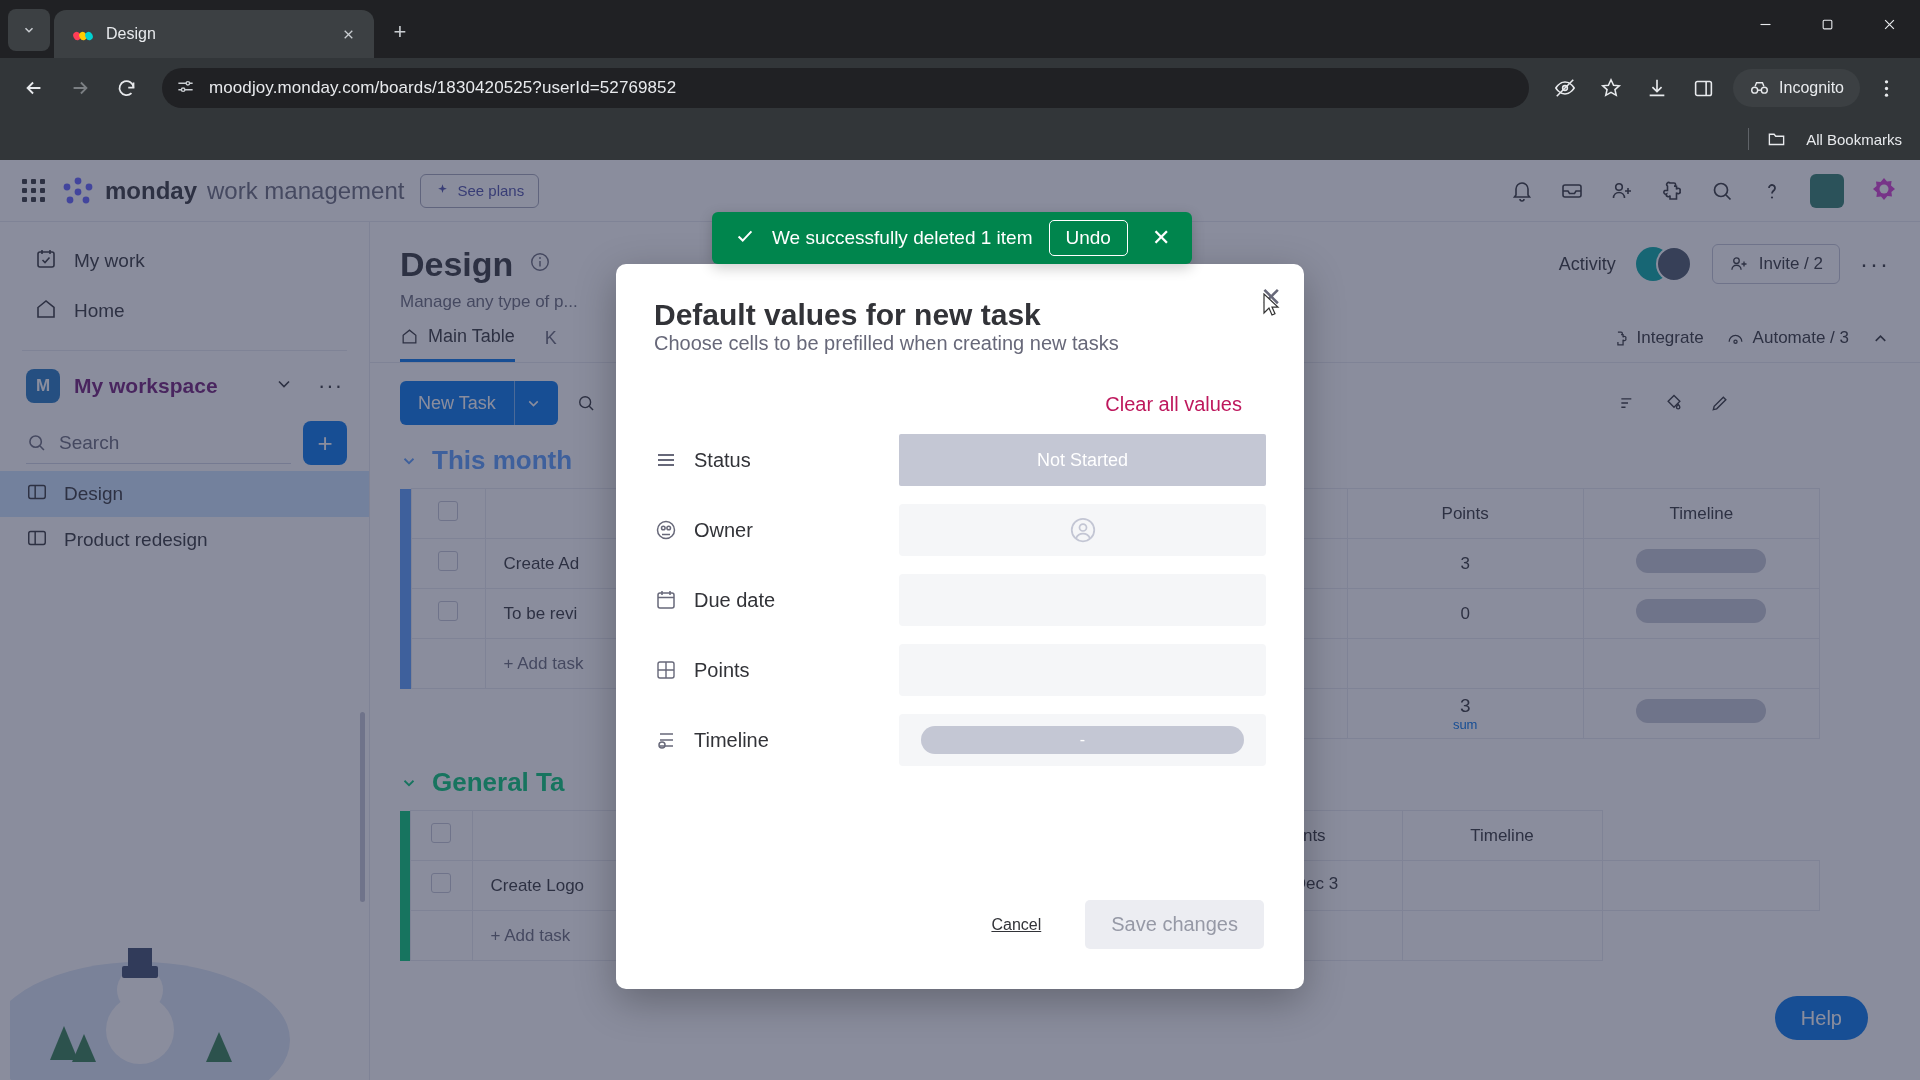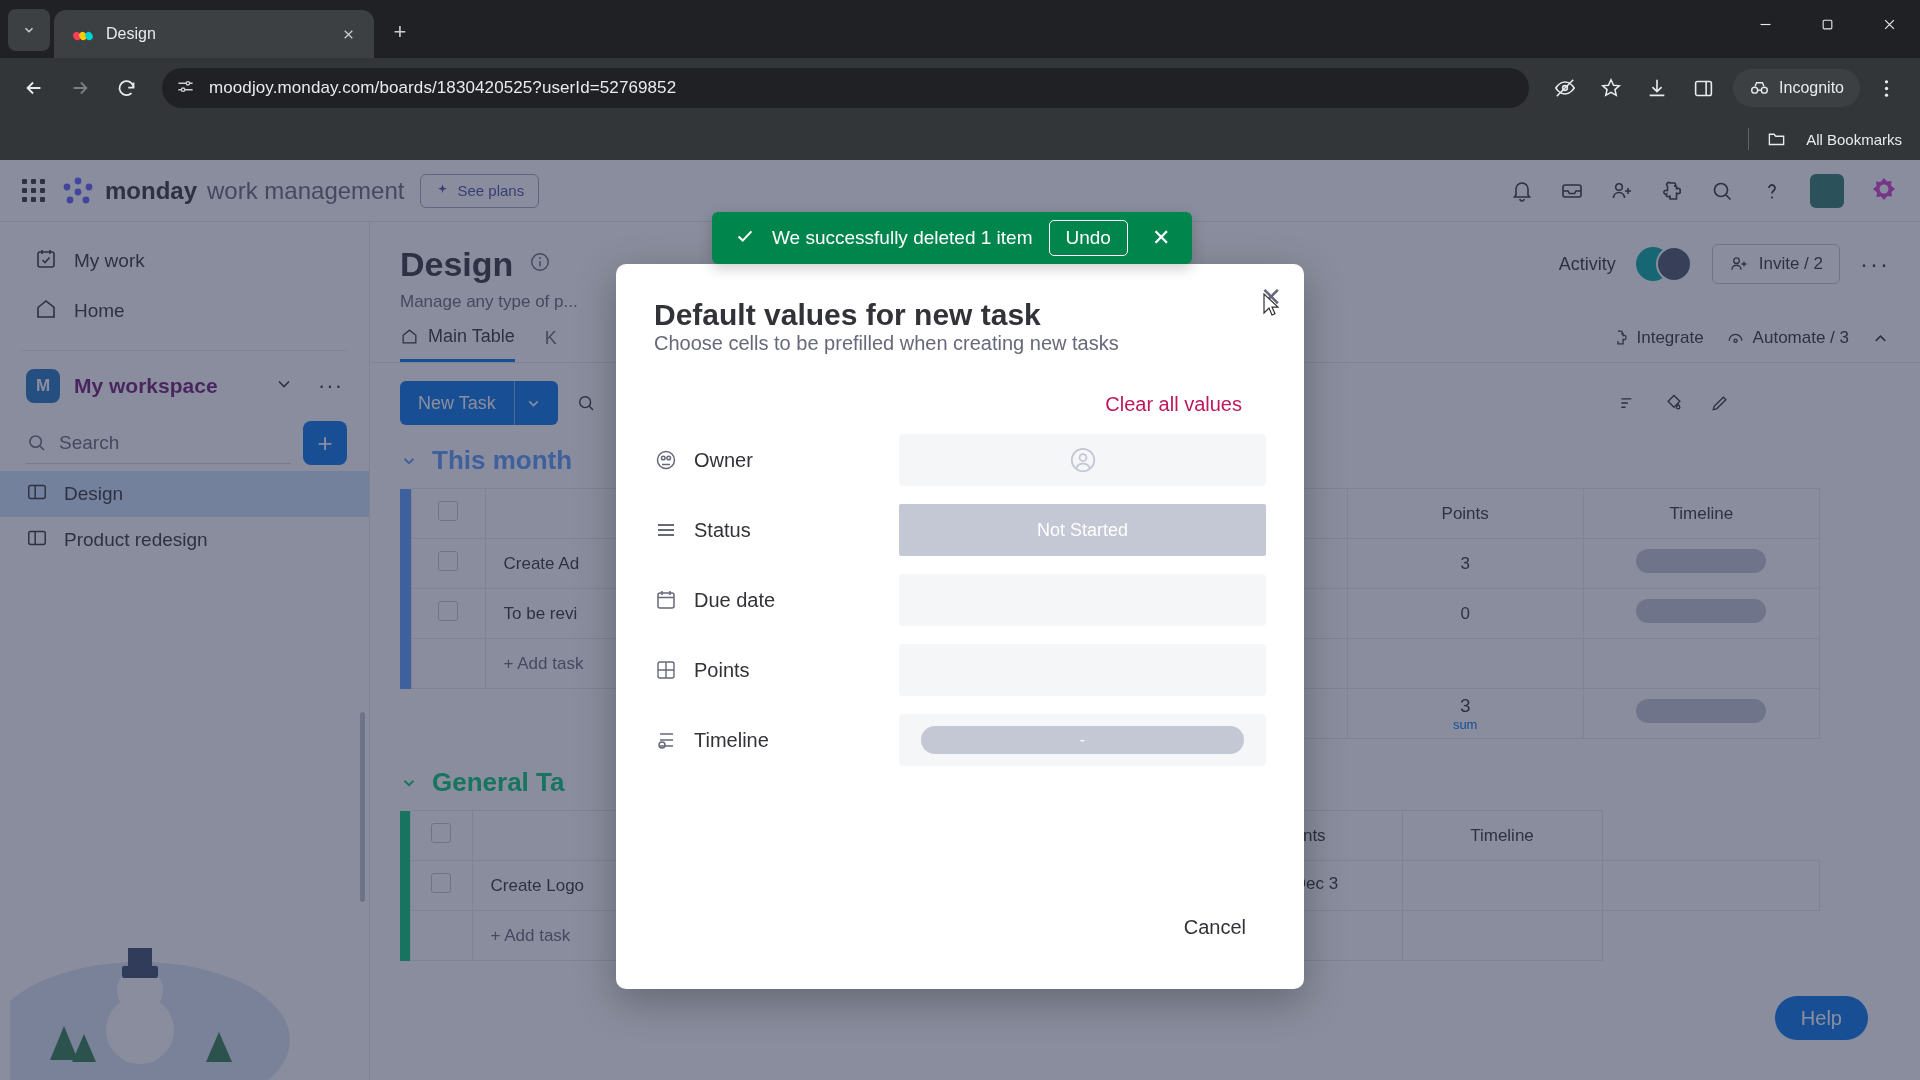--- a/index.html
+++ b/index.html
@@ -121,21 +121,21 @@
   .av-circ { width:34px; height:34px; border-radius:50%; background:#00a9a5; }
   .av-circ2 { width:36px; height:36px; border-radius:50%; background:#475467; margin-left:-14px; border:2px solid #fff;}
   .invite-btn { border:1px solid #c3c6d4; border-radius:6px; height:40px; padding:0 16px;
     display:flex; align-items:center; gap:10px; color:#323338; font-size:17px; }
   .dots-btn { font-size:24px; color:#323338; letter-spacing:2px;}
 
   .tabs { display:flex; align-items:center; gap: 30px; padding: 14px 30px 0 30px; border-bottom:1px solid #e6e9ef; }
   .tab-it { display:flex; align-items:center; gap:9px; font-size:18px; color:#676879; padding-bottom:12px; }
   .tab-it.active { color:#323338; border-bottom:3px solid #0073ea; }
   .tabs-right { margin-left:auto; display:flex; align-items:center; gap:22px; padding-bottom:12px;}
-  .chip { display:flex; align-items:flex-start; gap:8px; font-size:17px; color:#323338;}
+  .chip { display:flex; align-items:flex-end; gap:8px; font-size:17px; color:#323338;}
 
   .toolrow { display:flex; align-items:center; gap:18px; padding: 18px 30px 14px; }
   .newtask {
     background:#0073ea; color:#fff; border-radius:6px; height:44px; display:flex; align-items:center;
     font-size:18px; padding: 0 6px 0 18px; gap: 18px;
   }
   .newtask .split { border-left:1px solid rgba(255,255,255,.45); height:44px; display:flex;
     align-items:center; padding: 0 10px; }
   .tr-icon { color:#323338; display:flex; align-items:center; gap:8px; font-size:17px;}
 
@@ -173,21 +173,21 @@
   .flabel { width: 245px; display:flex; align-items:center; gap:16px; font-size: 20px; color:#323338;}
   .fval { flex:1; height: 52px; background:#f5f6f8; border-radius:4px; display:flex;
     align-items:center; justify-content:center; }
   .fval.plain { background:#f5f6f8; }
   .status-chip { width: 100%; height: 100%; background:#c4c7d4; color:#fff; display:flex;
     align-items:center; justify-content:center; font-size:18px; border-radius:2px;}
   .tl-pill { width: 88%; height: 28px; background:#c4c7d4; border-radius:15px; color:#fff;
     display:flex; align-items:center; justify-content:center; font-size:16px;}
   .modal-foot { position:absolute; left:0; bottom: 40px; width:100%; display:flex;
     justify-content:flex-end; align-items:center; gap: 26px; padding-right: 40px; }
-  .btn-cancel { font-size: 20px; color:#323338; padding: 10px 18px; }
+  .btn-cancel { font-size: 16px; color:#323338; padding: 10px 18px; text-decoration: underline; }
   .btn-save { font-size: 20px; color:#9699a6; background:#ecedf2; border-radius:5px; padding: 13px 26px; }
 
   
   .toast {
     position:absolute; left: 712px; top: 212px; height: 52px; background:#00854d;
     border-radius: 6px; display:flex; align-items:center; gap: 16px; padding: 0 14px 0 22px;
     color:#fff; box-shadow: 0 4px 14px rgba(0,0,0,.2);
   }
   .toast-text { font-size: 19px; }
   .toast-undo { border:1px solid #fff; border-radius:5px; padding: 6px 16px; font-size:19px; }
@@ -736,51 +736,51 @@
   <div class="overlay"></div>
 
   <div class="modal">
     <span class="modal-close">✕</span>
     <div class="modal-title">Default values for new task</div>
     <div class="modal-sub">Choose cells to be prefilled when creating new tasks</div>
     <div class="clear-all">Clear all values</div>
 
     <div class="frow">
       <span class="flabel">
+        <svg width="24" height="24" viewBox="0 0 24 24" fill="none" stroke="#676879" stroke-width="1.8">
+            <path d="M4 7h16M4 12h16M4 17h16"></path>
+          </svg>
+        <span>Status</span>
+      </span>
+      <span class="fval" style="background:transparent;">
+        <span class="status-chip">Not Started</span>
+      </span>
+    </div>
+
+    <div class="frow">
+      <span class="flabel">
         <svg width="24" height="24" viewBox="0 0 24 24" fill="none" stroke="#676879" stroke-width="1.5">
             <circle cx="12" cy="12" r="8.5"></circle>
             <circle cx="9.3" cy="10" r="1.8"></circle>
             <circle cx="14.7" cy="10" r="1.8"></circle>
             <path d="M8 16.5h8"></path>
           </svg>
         <span>Owner</span>
       </span>
       <span class="fval plain">
         <svg width="30" height="30" viewBox="0 0 24 24" fill="none" stroke="#c3c6d4" stroke-width="1.4">
             <circle cx="12" cy="12" r="9"></circle>
             <circle cx="12" cy="10" r="2.8"></circle>
             <path d="M6.5 18.5a6 6 0 0111 0"></path>
           </svg>
       </span>
     </div>
 
     <div class="frow">
       <span class="flabel">
-        <svg width="24" height="24" viewBox="0 0 24 24" fill="none" stroke="#676879" stroke-width="1.8">
-            <path d="M4 7h16M4 12h16M4 17h16"></path>
-          </svg>
-        <span>Status</span>
-      </span>
-      <span class="fval" style="background:transparent;">
-        <span class="status-chip">Not Started</span>
-      </span>
-    </div>
-
-    <div class="frow">
-      <span class="flabel">
         <svg width="24" height="24" viewBox="0 0 24 24" fill="none" stroke="#676879" stroke-width="1.5">
             <rect x="4" y="5" width="16" height="15" rx="2"></rect>
             <path d="M4 9.5h16M8 3v4M16 3v4"></path>
           </svg>
         <span>Due date</span>
       </span>
       <span class="fval plain"></span>
     </div>
 
     <div class="frow">
@@ -802,20 +802,21 @@
           </svg>
         <span>Timeline</span>
       </span>
       <span class="fval plain">
         <span class="tl-pill">-</span>
       </span>
     </div>
 
     <div class="modal-foot">
       <span class="btn-cancel">Cancel</span>
+      <span class="btn-save">Save changes</span>
     </div>
   </div>
 
   <div class="toast">
     <span>
       <svg width="22" height="22" viewBox="0 0 24 24" fill="none" stroke="#fff" stroke-width="2.2">
           <path d="M5 12.5l4.5 4.5L19 7"></path>
         </svg>
     </span>
     <span class="toast-text">We successfully deleted 1 item</span>

